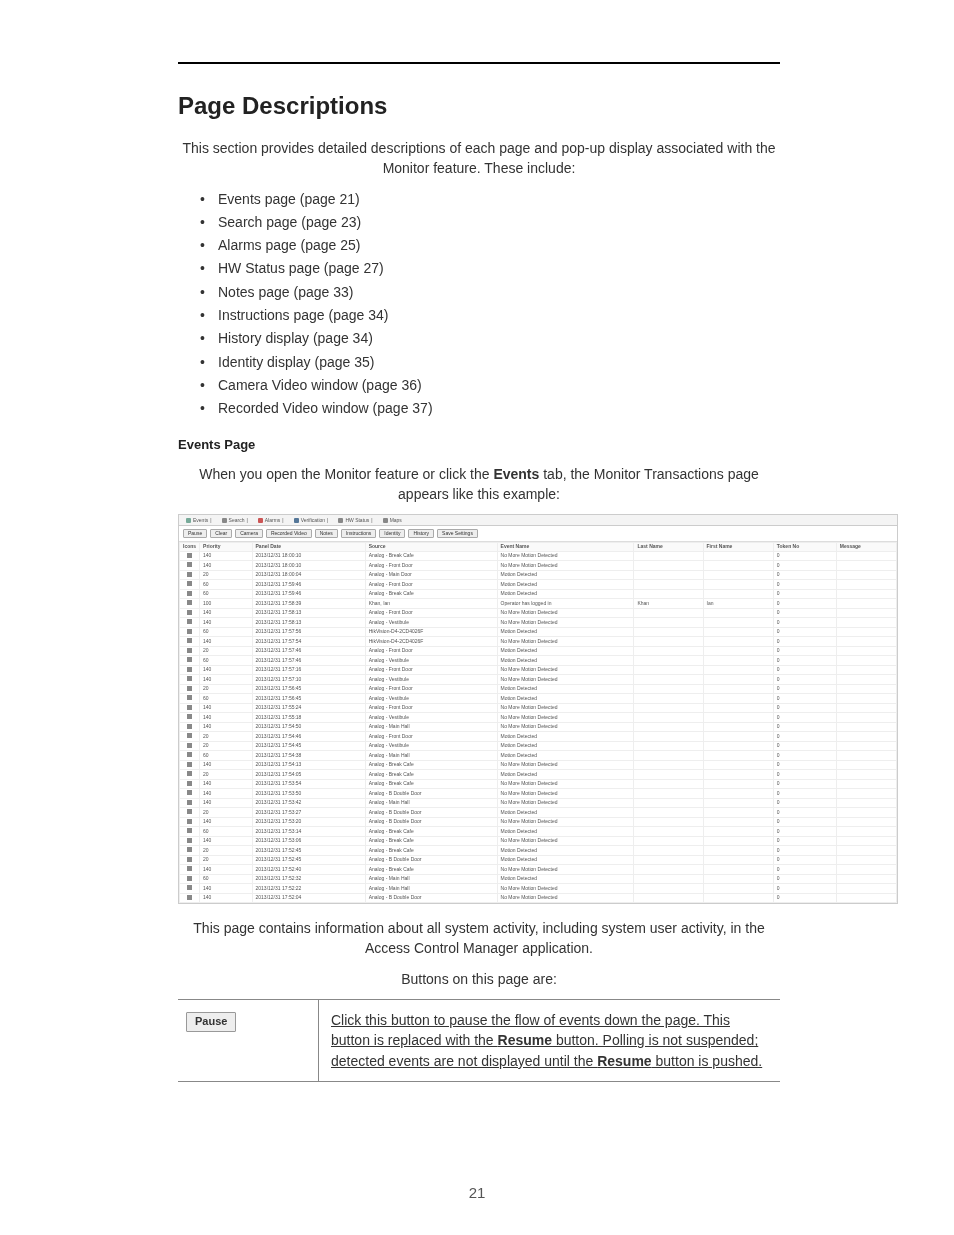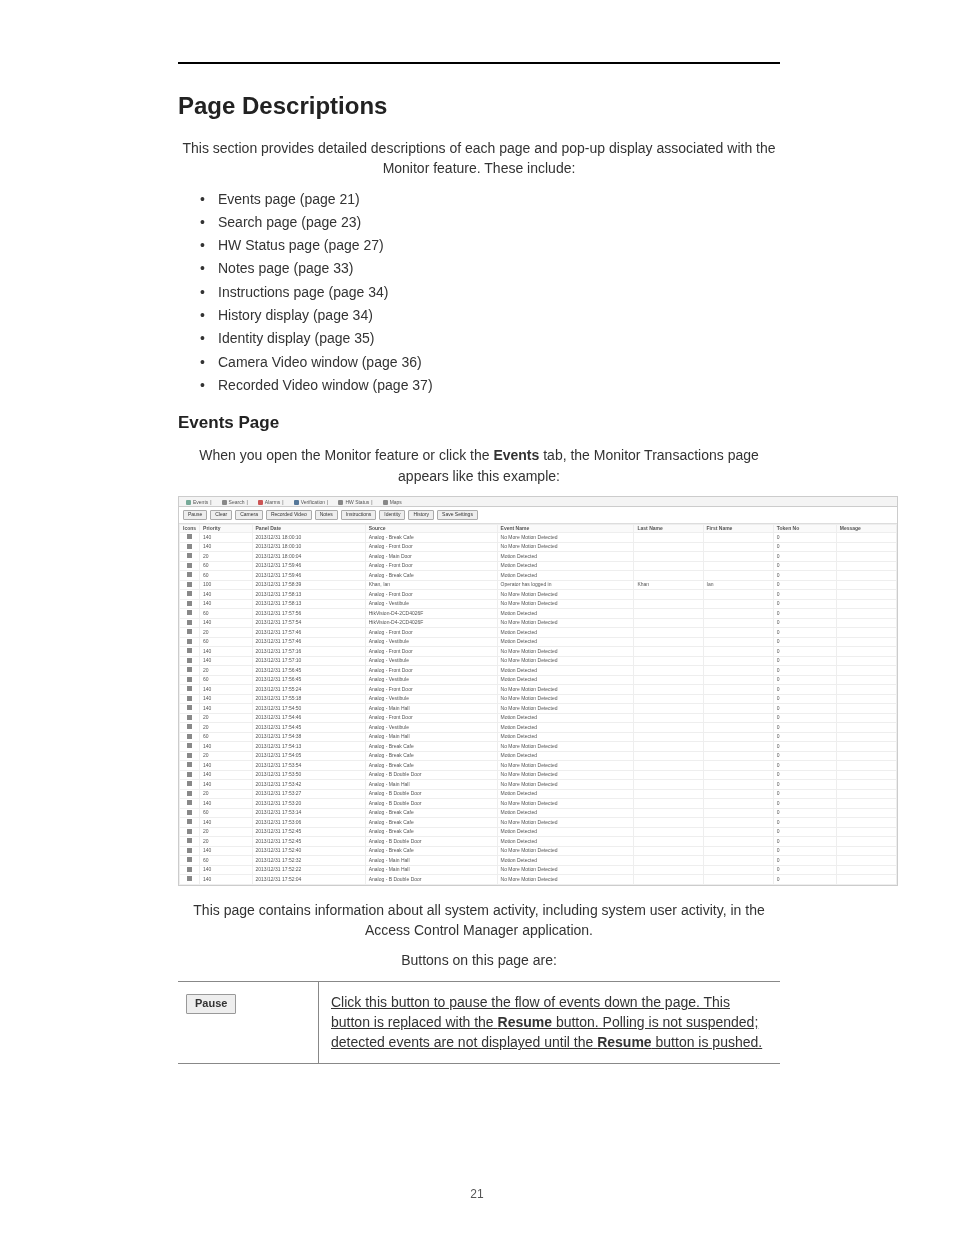--- a/index.html
+++ b/index.html
@@ -46,21 +46,21 @@
     line-height: 1.45;
   }
   ul.bullets li::before {
     content: "•";
     position: absolute;
     left: 0;
     top: 0;
     color: #333;
   }
   h2 {
-    font-size: 17px;
+    font-size: 13px;
     font-weight: bold;
     margin: 18px 0 12px 0;
     color: #222;
   }
   .events-para b { font-weight: bold; }
   .screenshot-box {
     width: 720px;
     margin: 8px 0 14px 0;
     border: 1px solid #ccc;
     background: #fff;
@@ -160,37 +160,38 @@
     font-size: 11px;
     font-weight: bold;
     color: #333;
     border-radius: 1px;
   }
   .page-number {
     position: absolute;
     bottom: 34px;
     left: 0; right: 0;
     text-align: center;
-    font-size: 12px;
+    font-size: 15px;
     color: #555;
   }
 </style>
 </head>
 <body>
 
 <div class="page">
   <hr class="rule">
 
   <h1>Page Descriptions</h1>
 
   <p>This section provides detailed descriptions of each page and pop-up display associated with the Monitor feature. These include:</p>
 
   <ul class="bullets" id="bullet-list">
       <li>Events page (page 21)</li>
       <li>Search page (page 23)</li>
+      <li>Alarms page (page 25)</li>
       <li>HW Status page (page 27)</li>
       <li>Notes page (page 33)</li>
       <li>Instructions page (page 34)</li>
       <li>History display (page 34)</li>
       <li>Identity display (page 35)</li>
       <li>Camera Video window (page 36)</li>
       <li>Recorded Video window (page 37)</li>
     </ul>
 
   <h2>Events Page</h2>

